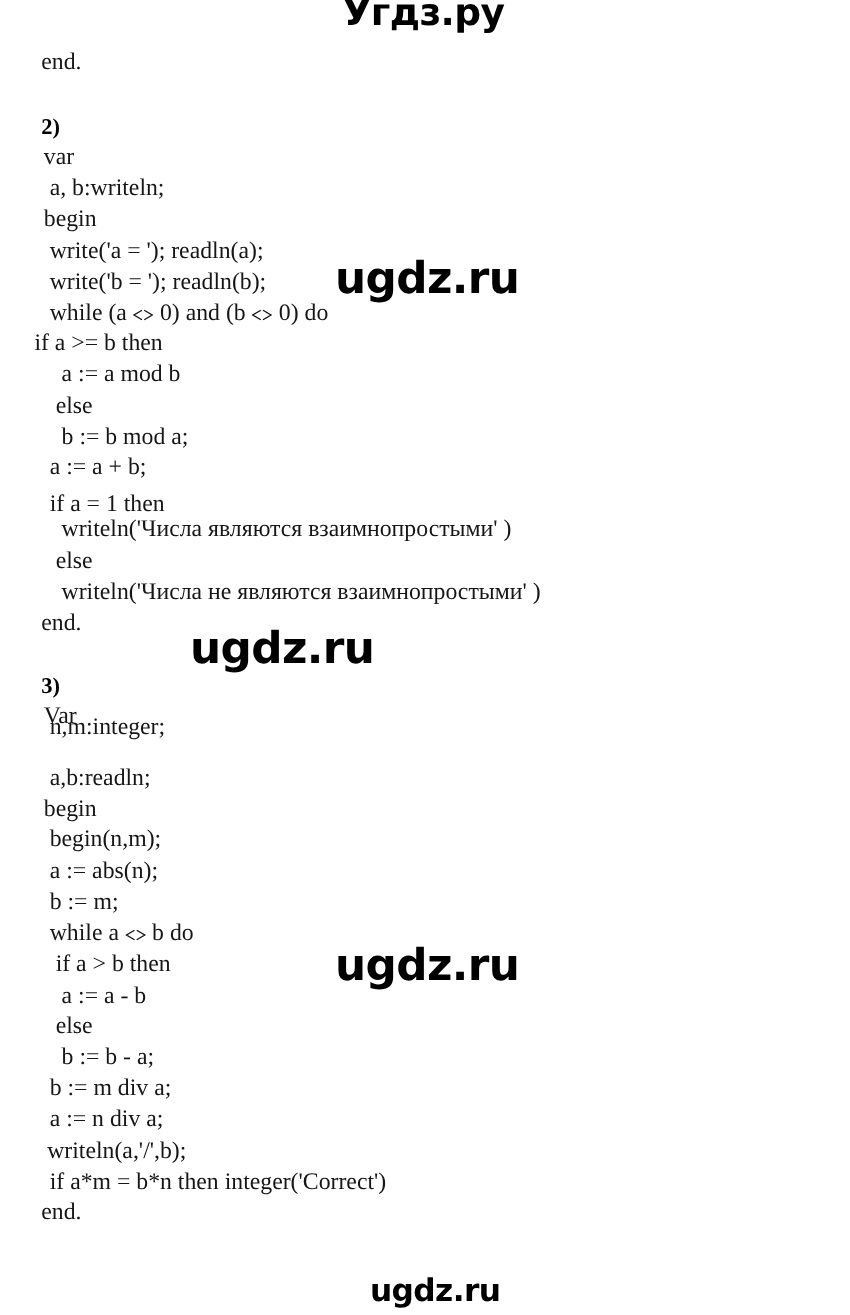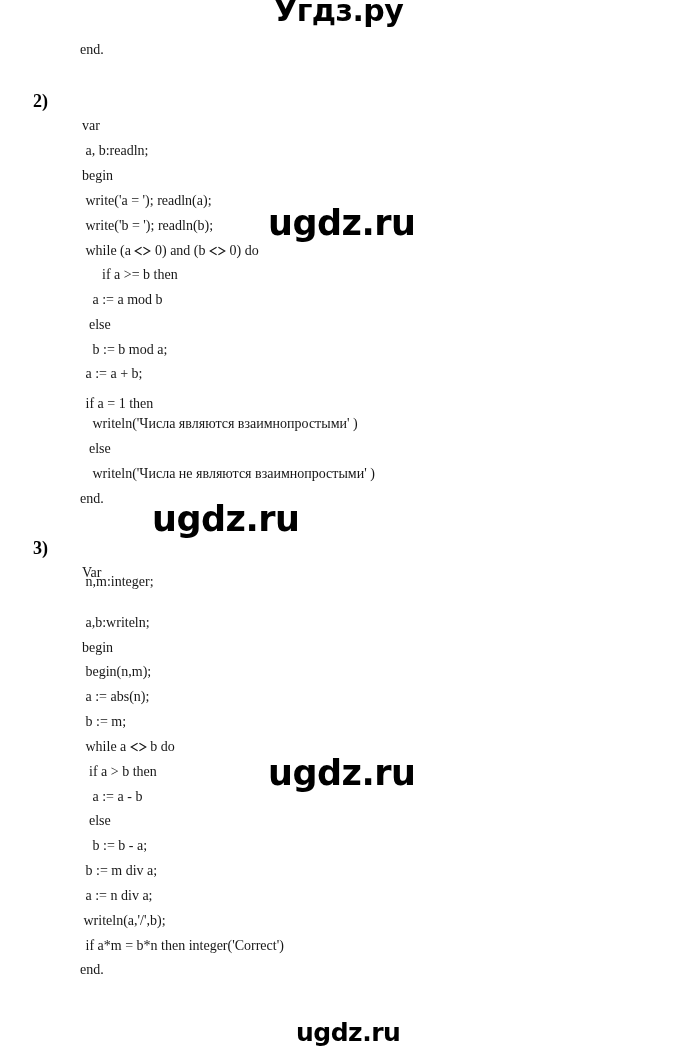--- a/index.html
+++ b/index.html
@@ -57,24 +57,23 @@
     left: 296px;
     top: 1018px;
     font-size: 25px;
   }
 
   
   .codeline {
     position: absolute;
     white-space: pre;
     font-family: "Liberation Serif", "DejaVu Serif", serif;
-    font-size: 14px;
+    font-size: 19px;
     line-height: 20px;
     color: #161616;
-    margin-left: 47px;
   }
   .num {
     position: absolute;
     font-family: "Liberation Serif", "DejaVu Serif", serif;
     font-size: 18px;
     font-weight: 700;
     color: #000000;
   }
 
   .neq {
@@ -94,45 +93,45 @@
   <div class="wm wm-top">Угдз.ру</div>
   <div class="wm wm-1">ugdz.ru</div>
   <div class="wm wm-2">ugdz.ru</div>
   <div class="wm wm-3">ugdz.ru</div>
   <div class="wm wm-bottom">ugdz.ru</div>
 
   <div id="code-root">
       <div class="codeline" style="left: 33px; top: 40px;">end.</div>
       <div class="num" style="left: 33px; top: 91px;">2)</div>
       <div class="codeline" style="left: 35px; top: 116px;">var</div>
-      <div class="codeline" style="left: 35px; top: 141px;"> a, b:readln;</div>
+      <div class="codeline" style="left: 35px; top: 141px;"> a, b:writeln;</div>
       <div class="codeline" style="left: 35px; top: 166px;">begin</div>
       <div class="codeline" style="left: 35px; top: 191px;"> write('a = '); readln(a);</div>
       <div class="codeline" style="left: 35px; top: 216px;"> write('b = '); readln(b);</div>
       <div class="codeline" style="left: 35px; top: 241px;"> while (a <span class="neq"><svg width="17" height="10" viewBox="0 0 17 10">
             <path d="M7.6 1.2 L1.2 5 L7.6 8.8" fill="none" stroke="#161616" stroke-width="1.1"></path>
             <path d="M9.4 1.2 L15.8 5 L9.4 8.8" fill="none" stroke="#161616" stroke-width="1.1"></path>
           </svg></span> 0) and (b <span class="neq"><svg width="17" height="10" viewBox="0 0 17 10">
             <path d="M7.6 1.2 L1.2 5 L7.6 8.8" fill="none" stroke="#161616" stroke-width="1.1"></path>
             <path d="M9.4 1.2 L15.8 5 L9.4 8.8" fill="none" stroke="#161616" stroke-width="1.1"></path>
           </svg></span> 0) do</div>
-      <div class="codeline" style="left: 48px; top: 265px;">  if a &gt;= b then</div>
+      <div class="codeline" style="left: 18px; top: 265px;">  if a &gt;= b then</div>
       <div class="codeline" style="left: 35px; top: 290px;">   a := a mod b</div>
       <div class="codeline" style="left: 35px; top: 315px;">  else</div>
       <div class="codeline" style="left: 35px; top: 340px;">   b := b mod a;</div>
       <div class="codeline" style="left: 35px; top: 364px;"> a := a + b;</div>
       <div class="codeline" style="left: 35px; top: 394px; text-align: center;"> if a = 1 then</div>
       <div class="codeline" style="left: 35px; top: 414px;">   writeln('Числа являются взаимнопростыми' )</div>
       <div class="codeline" style="left: 35px; top: 439px;">  else</div>
       <div class="codeline" style="left: 35px; top: 464px;">   writeln('Числа не являются взаимнопростыми' )</div>
       <div class="codeline" style="left: 33px; top: 489px;">end.</div>
       <div class="num" style="left: 33px; top: 538px;">3)</div>
       <div class="codeline" style="left: 35px; top: 563px;">Var</div>
       <div class="codeline" style="left: 35px; top: 572px;"> n,m:integer;</div>
-      <div class="codeline" style="left: 35px; top: 613px;"> a,b:writeln;</div>
+      <div class="codeline" style="left: 35px; top: 613px;"> a,b:readln;</div>
       <div class="codeline" style="left: 35px; top: 638px;">begin</div>
       <div class="codeline" style="left: 35px; top: 662px;"> begin(n,m);</div>
       <div class="codeline" style="left: 35px; top: 687px;"> a := abs(n);</div>
       <div class="codeline" style="left: 35px; top: 712px;"> b := m;</div>
       <div class="codeline" style="left: 35px; top: 737px;"> while a <span class="neq"><svg width="17" height="10" viewBox="0 0 17 10">
             <path d="M7.6 1.2 L1.2 5 L7.6 8.8" fill="none" stroke="#161616" stroke-width="1.1"></path>
             <path d="M9.4 1.2 L15.8 5 L9.4 8.8" fill="none" stroke="#161616" stroke-width="1.1"></path>
           </svg></span> b do</div>
       <div class="codeline" style="left: 35px; top: 762px;">  if a &gt; b then</div>
       <div class="codeline" style="left: 35px; top: 787px;">   a := a - b</div>

